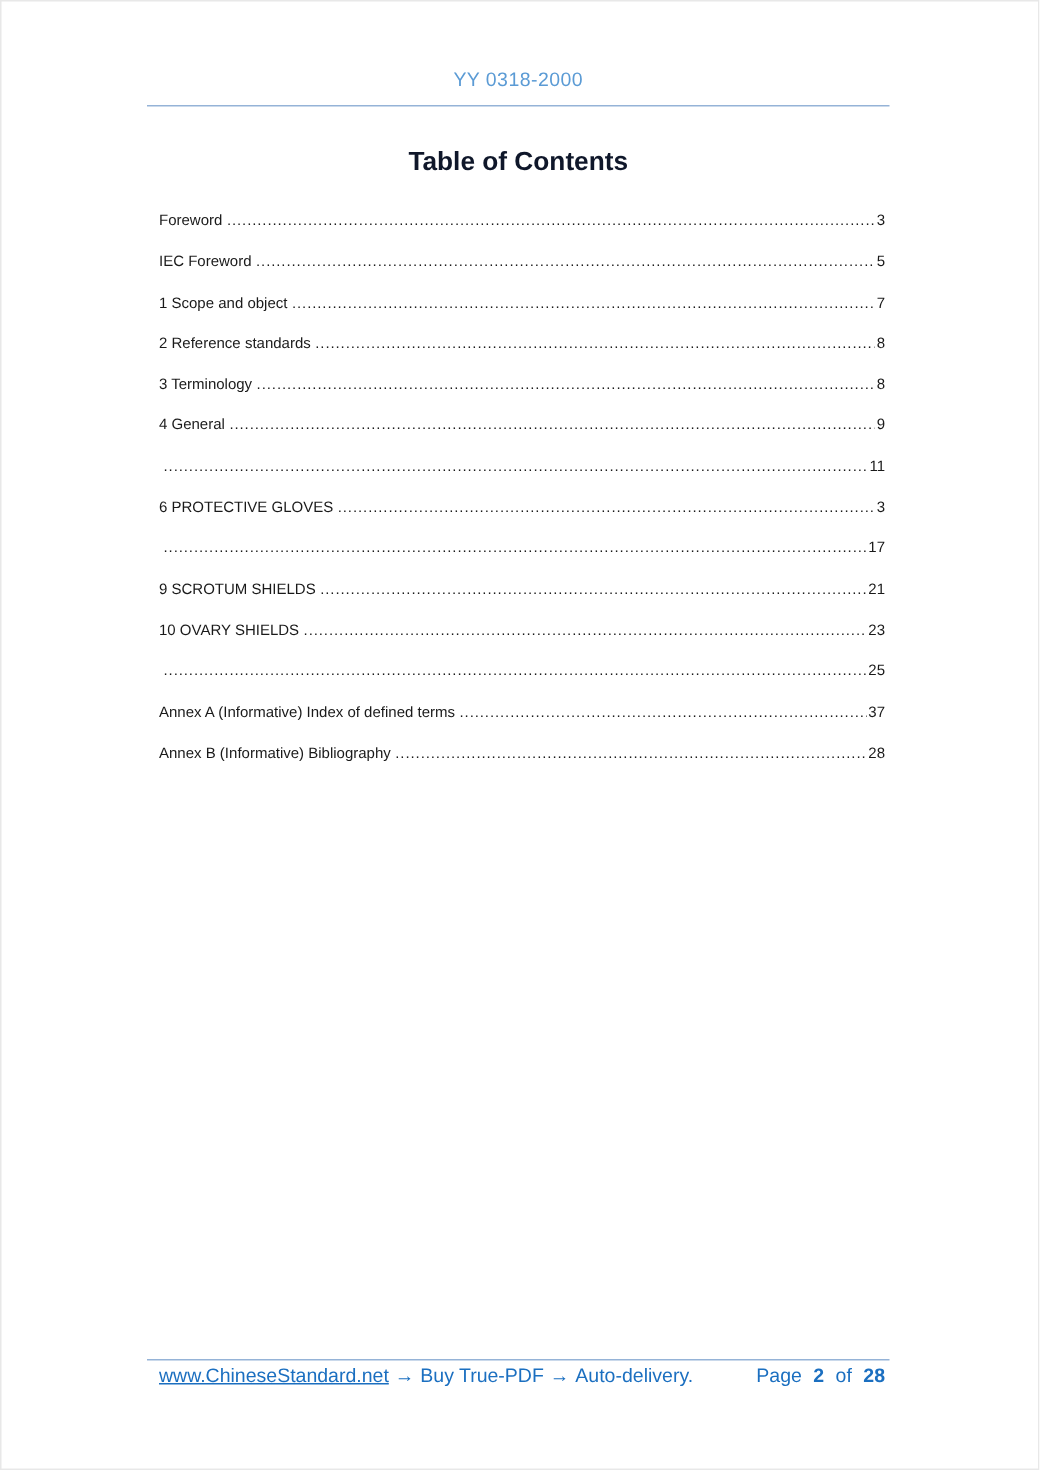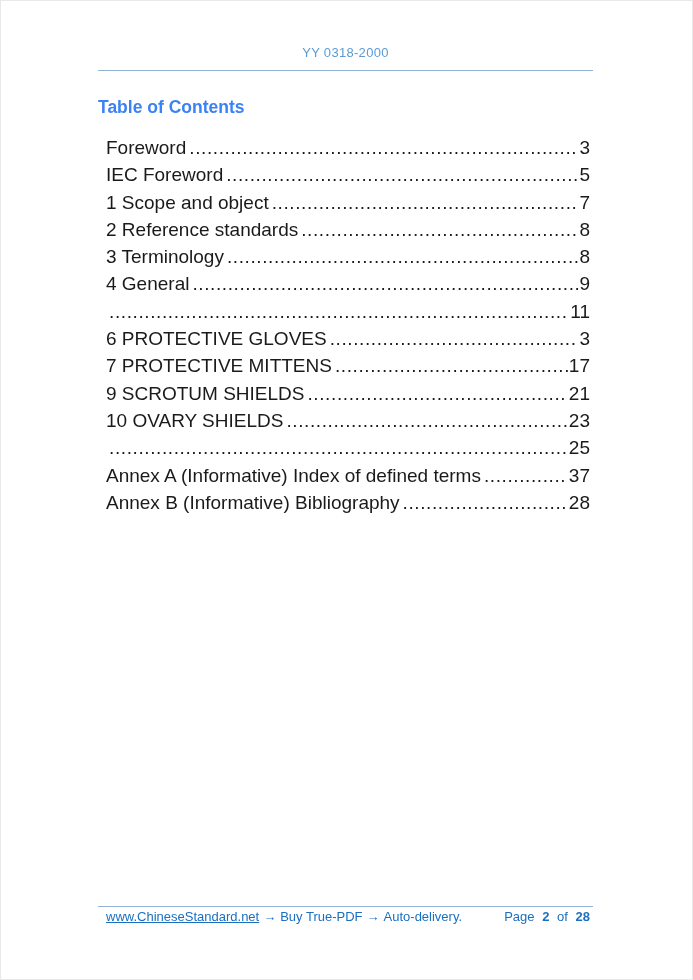--- a/index.html
+++ b/index.html
@@ -37,38 +37,38 @@
     width: 495px;
     border-top: 1px solid #95b3d7;
   }
 
   
   .page-title {
     position: absolute;
     top: 96px;
     left: 97px;
     width: 495px;
-    text-align: left;
+    text-align: center;
     font-size: 17.5px;
     font-weight: bold;
-    color: #3b82f6;
+    color: #0f172a;
   }
 
   
   .toc {
     position: absolute;
     top: 133px;
     left: 105px;
     width: 484px;
   }
   .toc-row {
     display: flex;
     align-items: baseline;
     height: 27.3px;
-    font-size: 19px;
+    font-size: 10px;
     line-height: 27.3px;
     color: #1a1a1a;
   }
   .toc-label {
     white-space: nowrap;
     flex: 0 0 auto;
   }
   .toc-dots {
     flex: 1 1 auto;
     overflow: hidden;
@@ -176,21 +176,20 @@
       <div class="toc-row">
       <span class="toc-dots"></span>
       <span class="toc-page">11</span>
     </div>
       <div class="toc-row">
       <span class="toc-label">6 PROTECTIVE GLOVES</span>
       <span class="toc-dots"></span>
       <span class="toc-page">3</span>
     </div>
       <div class="toc-row">
-      <span class="toc-label">7 PROTECTIVE MITTENS</span>
       <span class="toc-dots"></span>
       <span class="toc-page">17</span>
     </div>
       <div class="toc-row">
       <span class="toc-label">9 SCROTUM SHIELDS</span>
       <span class="toc-dots"></span>
       <span class="toc-page">21</span>
     </div>
       <div class="toc-row">
       <span class="toc-label">10 OVARY SHIELDS</span>

